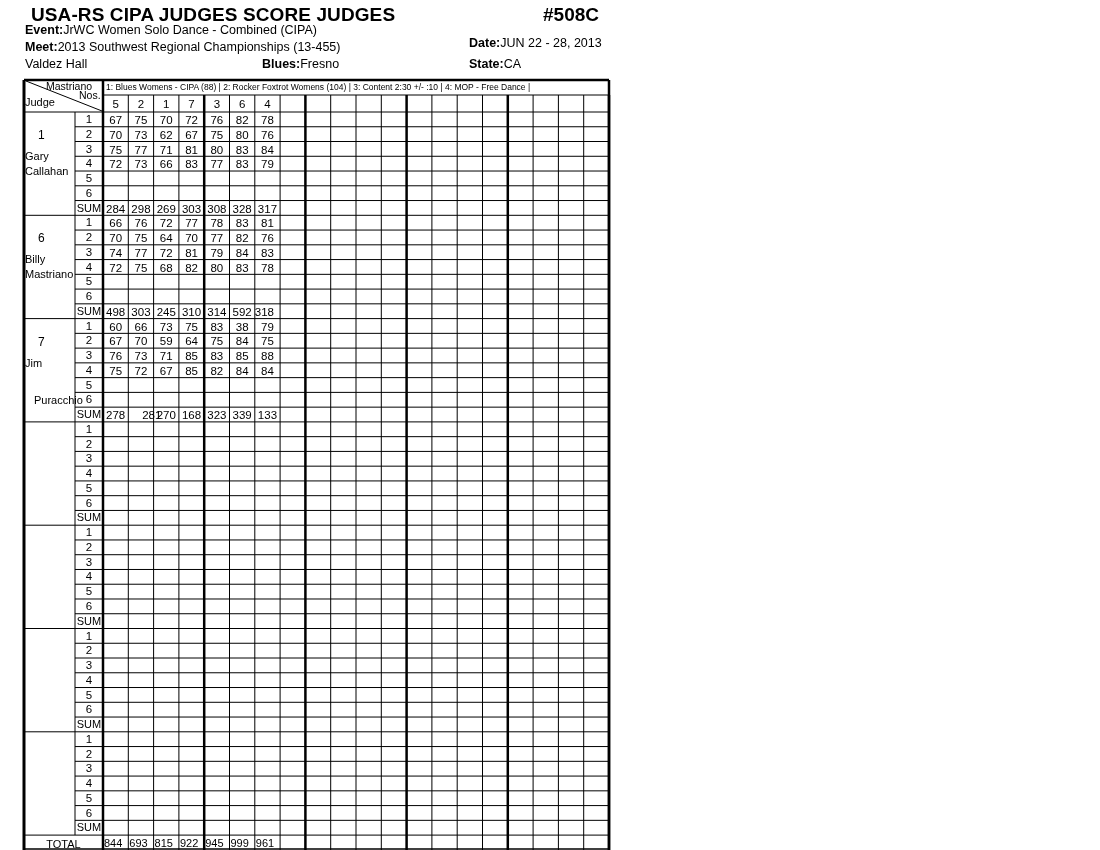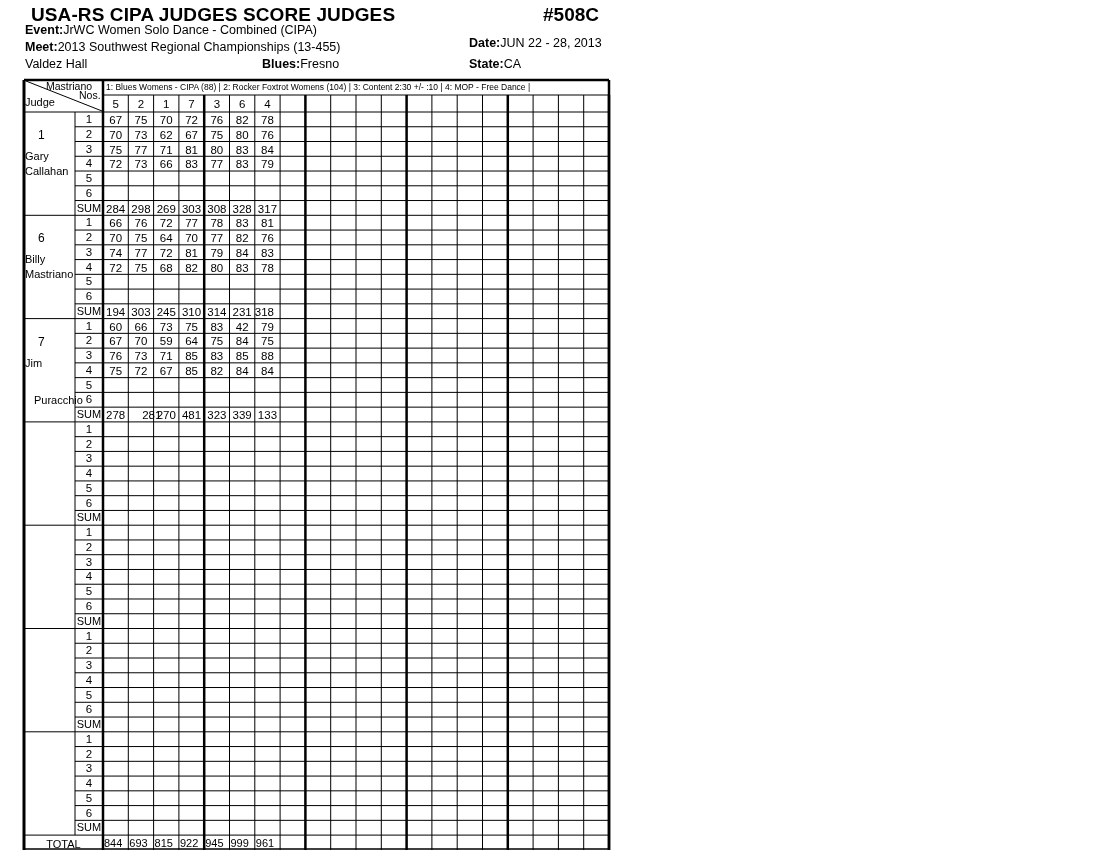--- a/index.html
+++ b/index.html
@@ -237,37 +237,37 @@
     <div class="cell-text" style="left:254.8px; top:275.3285714285714px; width:25.3px;"></div>
     <div class="rowlbl" style="left:75px; top:290.0857142857143px;">6</div>
     <div class="cell-text" style="left:103px; top:290.0857142857143px; width:25.3px;"></div>
     <div class="cell-text" style="left:128.3px; top:290.0857142857143px; width:25.3px;"></div>
     <div class="cell-text" style="left:153.6px; top:290.0857142857143px; width:25.3px;"></div>
     <div class="cell-text" style="left:178.9px; top:290.0857142857143px; width:25.3px;"></div>
     <div class="cell-text" style="left:204.2px; top:290.0857142857143px; width:25.3px;"></div>
     <div class="cell-text" style="left:229.5px; top:290.0857142857143px; width:25.3px;"></div>
     <div class="cell-text" style="left:254.8px; top:290.0857142857143px; width:25.3px;"></div>
     <div class="rowlbl" style="left:75px; top:304.84285714285716px;font-size:11px;">SUM</div>
-    <div class="cell-text" style="left:103px; top:304.84285714285716px; width:25.3px;">194</div>
+    <div class="cell-text" style="left:103px; top:304.84285714285716px; width:25.3px;">498</div>
     <div class="cell-text" style="left:128.3px; top:304.84285714285716px; width:25.3px;">303</div>
     <div class="cell-text" style="left:153.6px; top:304.84285714285716px; width:25.3px;">245</div>
     <div class="cell-text" style="left:178.9px; top:304.84285714285716px; width:25.3px;">310</div>
     <div class="cell-text" style="left:204.2px; top:304.84285714285716px; width:25.3px;">314</div>
-    <div class="cell-text" style="left:229.5px; top:304.84285714285716px; width:25.3px;">231</div>
+    <div class="cell-text" style="left:229.5px; top:304.84285714285716px; width:25.3px;">592</div>
     <div class="cell-text" style="left:254.8px; top:304.84285714285716px; width:16px;">318</div>
     <div class="judge-num" style="left:38px; top:334.6px;">7</div>
     <div class="judge-name" style="left:25px; top:355.6px;">Jim</div>
     <div class="judge-name" style="left:25px; top:393px;margin-left:9px;">Puracchio</div>
     <div class="rowlbl" style="left:75px; top:319.6px;">1</div>
     <div class="cell-text" style="left:103px; top:319.6px; width:25.3px;">60</div>
     <div class="cell-text" style="left:128.3px; top:319.6px; width:25.3px;">66</div>
     <div class="cell-text" style="left:153.6px; top:319.6px; width:25.3px;">73</div>
     <div class="cell-text" style="left:178.9px; top:319.6px; width:25.3px;">75</div>
     <div class="cell-text" style="left:204.2px; top:319.6px; width:25.3px;">83</div>
-    <div class="cell-text" style="left:229.5px; top:319.6px; width:25.3px;">42</div>
+    <div class="cell-text" style="left:229.5px; top:319.6px; width:25.3px;">38</div>
     <div class="cell-text" style="left:254.8px; top:319.6px; width:25.3px;">79</div>
     <div class="rowlbl" style="left:75px; top:334.3571428571429px;">2</div>
     <div class="cell-text" style="left:103px; top:334.3571428571429px; width:25.3px;">67</div>
     <div class="cell-text" style="left:128.3px; top:334.3571428571429px; width:25.3px;">70</div>
     <div class="cell-text" style="left:153.6px; top:334.3571428571429px; width:25.3px;">59</div>
     <div class="cell-text" style="left:178.9px; top:334.3571428571429px; width:25.3px;">64</div>
     <div class="cell-text" style="left:204.2px; top:334.3571428571429px; width:25.3px;">75</div>
     <div class="cell-text" style="left:229.5px; top:334.3571428571429px; width:25.3px;">84</div>
     <div class="cell-text" style="left:254.8px; top:334.3571428571429px; width:25.3px;">75</div>
     <div class="rowlbl" style="left:75px; top:349.11428571428576px;">3</div>
@@ -299,21 +299,21 @@
     <div class="cell-text" style="left:128.3px; top:393.3857142857143px; width:25.3px;"></div>
     <div class="cell-text" style="left:153.6px; top:393.3857142857143px; width:25.3px;"></div>
     <div class="cell-text" style="left:178.9px; top:393.3857142857143px; width:25.3px;"></div>
     <div class="cell-text" style="left:204.2px; top:393.3857142857143px; width:25.3px;"></div>
     <div class="cell-text" style="left:229.5px; top:393.3857142857143px; width:25.3px;"></div>
     <div class="cell-text" style="left:254.8px; top:393.3857142857143px; width:25.3px;"></div>
     <div class="rowlbl" style="left:75px; top:408.14285714285717px;font-size:11px;">SUM</div>
     <div class="cell-text" style="left:103px; top:408.14285714285717px; width:25.3px;">278</div>
     <div class="cell-text" style="left:128.3px; top:408.14285714285717px; width:47px;">281</div>
     <div class="cell-text" style="left:153.6px; top:408.14285714285717px; width:25.3px;">270</div>
-    <div class="cell-text" style="left:178.9px; top:408.14285714285717px; width:25.3px;">481</div>
+    <div class="cell-text" style="left:178.9px; top:408.14285714285717px; width:25.3px;">168</div>
     <div class="cell-text" style="left:204.2px; top:408.14285714285717px; width:25.3px;">323</div>
     <div class="cell-text" style="left:229.5px; top:408.14285714285717px; width:25.3px;">339</div>
     <div class="cell-text" style="left:254.8px; top:408.14285714285717px; width:25.3px;">133</div>
     <div class="judge-num" style="left:38px; top:437.9px;"></div>
     <div class="judge-name" style="left:25px; top:458.9px;"></div>
     <div class="judge-name" style="left:25px; top:473.9px;"></div>
     <div class="rowlbl" style="left:75px; top:422.9px;">1</div>
     <div class="cell-text" style="left:103px; top:422.9px; width:25.3px;"></div>
     <div class="cell-text" style="left:128.3px; top:422.9px; width:25.3px;"></div>
     <div class="cell-text" style="left:153.6px; top:422.9px; width:25.3px;"></div>

